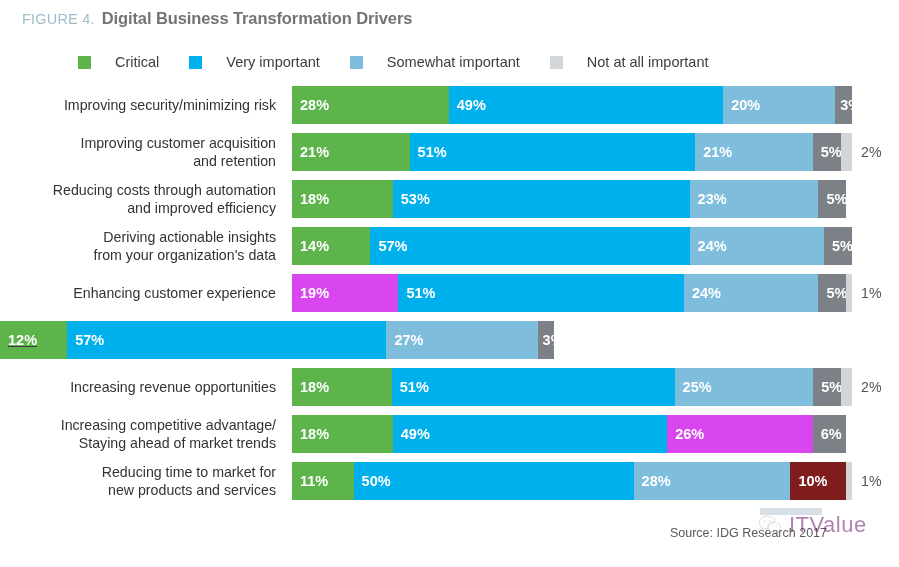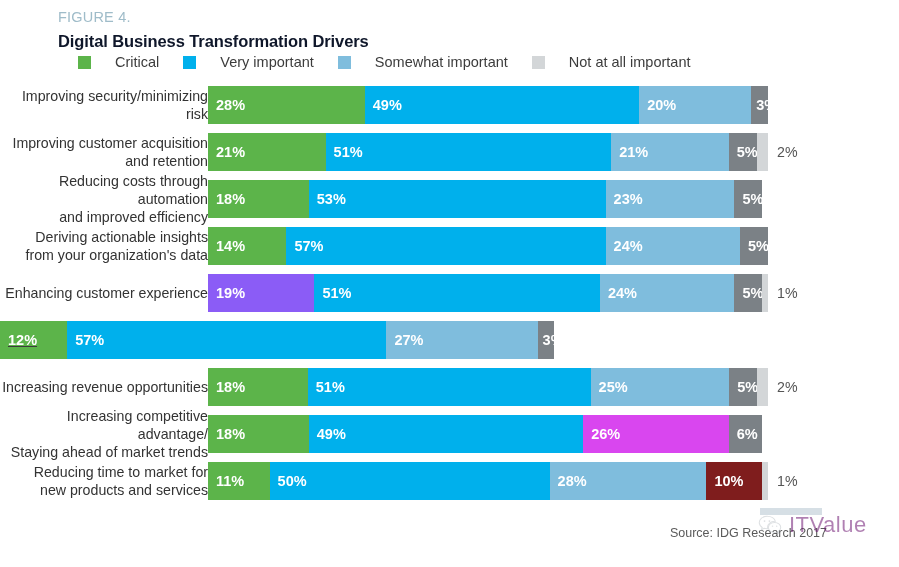--- a/index.html
+++ b/index.html
@@ -18,51 +18,49 @@
 
   
   .fig-header {
     position: absolute;
     left: 22px;
     top: 9px;
     display: flex;
     align-items: baseline;
     gap: 7px;
     white-space: nowrap;
-    flex-direction: column;
   }
   .fig-kicker {
     font-size: 14.5px;
     letter-spacing: 0.2px;
     color: #9fbcc9;
     font-weight: 400;
   }
   .fig-title {
     font-size: 16.5px;
     font-weight: bold;
-    color: #0f172a;
+    color: #737373;
     letter-spacing: -0.1px;
-    margin-left: 36px;
   }
 
   
   .legend {
     position: absolute;
     left: 78px;
     top: 54px;
     display: flex;
     align-items: center;
     white-space: nowrap;
   }
   .legend-item {
     display: flex;
     align-items: center;
     gap: 24px;
   }
-  .legend-item + .legend-item { margin-left: 24px; }
+  .legend-item + .legend-item { margin-left: 30px; }
   .legend-swatch {
     width: 13px;
     height: 13px;
     display: inline-block;
     flex: none;
   }
   .legend-label {
     font-size: 14.5px;
     color: #3c3c3c;
   }
@@ -74,21 +72,22 @@
     top: 86px;
     width: 899px;
   }
   .row {
     display: flex;
     align-items: center;
     height: 38px;
     margin-bottom: 9px;
   }
   .row-label {
-    width: 208px;
+    width: 292px;
+    padding-right: 16px;
     box-sizing: border-box;
     text-align: right;
     font-size: 14.2px;
     line-height: 18px;
     color: #333333;
     white-space: pre-line;
     flex: none;
   }
   .bar-wrap {
     display: flex;
@@ -272,21 +271,21 @@
           <div class="seg" style="background: rgb(123, 129, 134); width: 5%;">
             <span class="seg-label">5%</span>
           </div>
         </div>
       </div>
     </div>
     <div class="row">
       <div class="row-label">Enhancing customer experience</div>
       <div class="bar-wrap">
         <div class="bar">
-          <div class="seg" style="background: #8b5cf6; width: 19%;">
+          <div class="seg" style="background: #d946ef; width: 19%;">
             <span class="seg-label">19%</span>
           </div>
           <div class="seg" style="background: rgb(0, 176, 236); width: 51%;">
             <span class="seg-label">51%</span>
           </div>
           <div class="seg" style="background: rgb(127, 189, 221); width: 24%;">
             <span class="seg-label">24%</span>
           </div>
           <div class="seg" style="background: rgb(123, 129, 134); width: 5%;">
             <span class="seg-label">5%</span>

